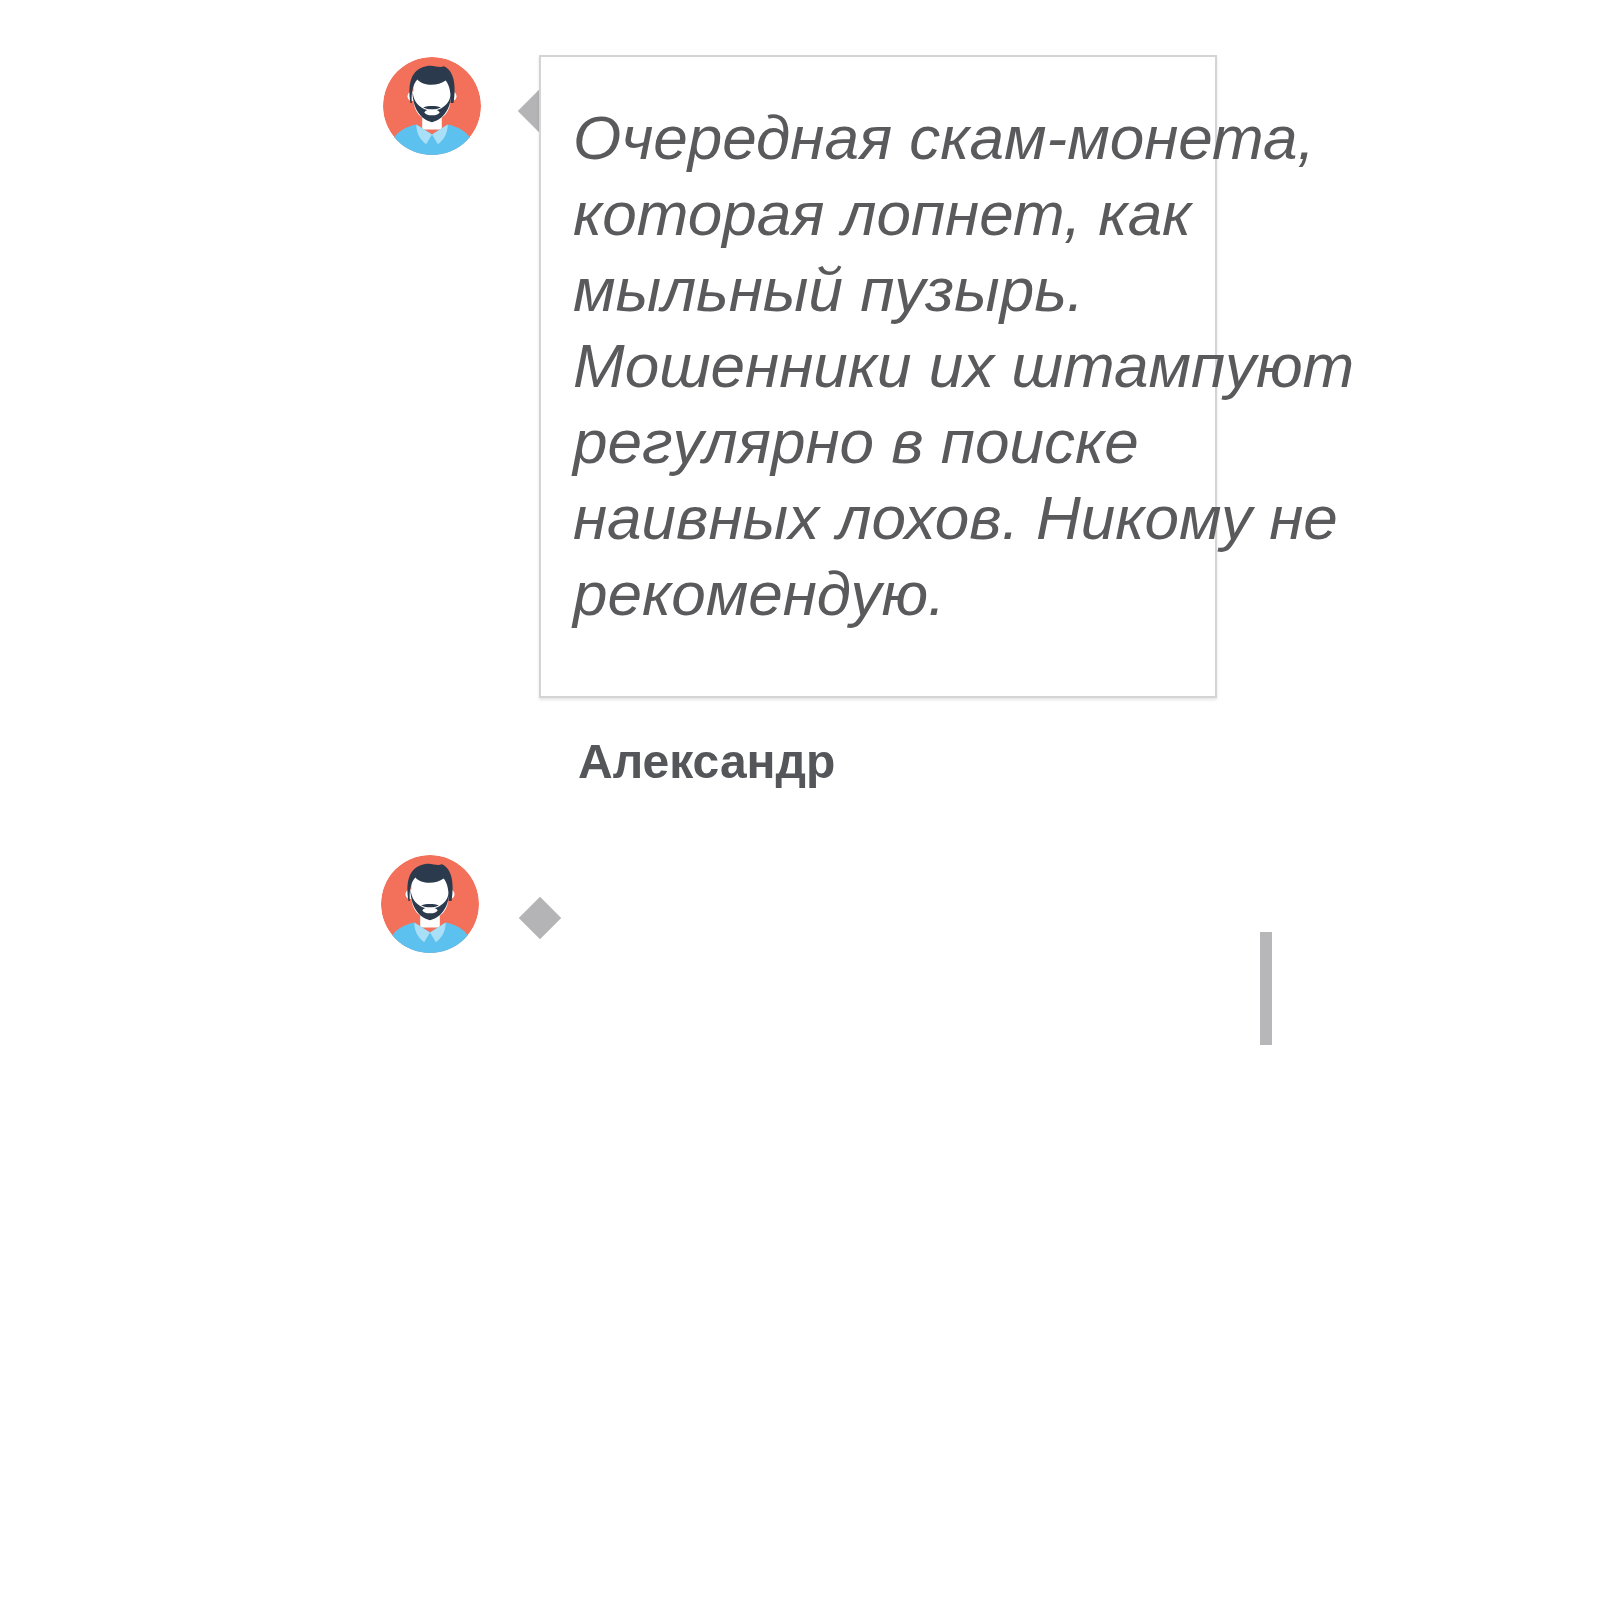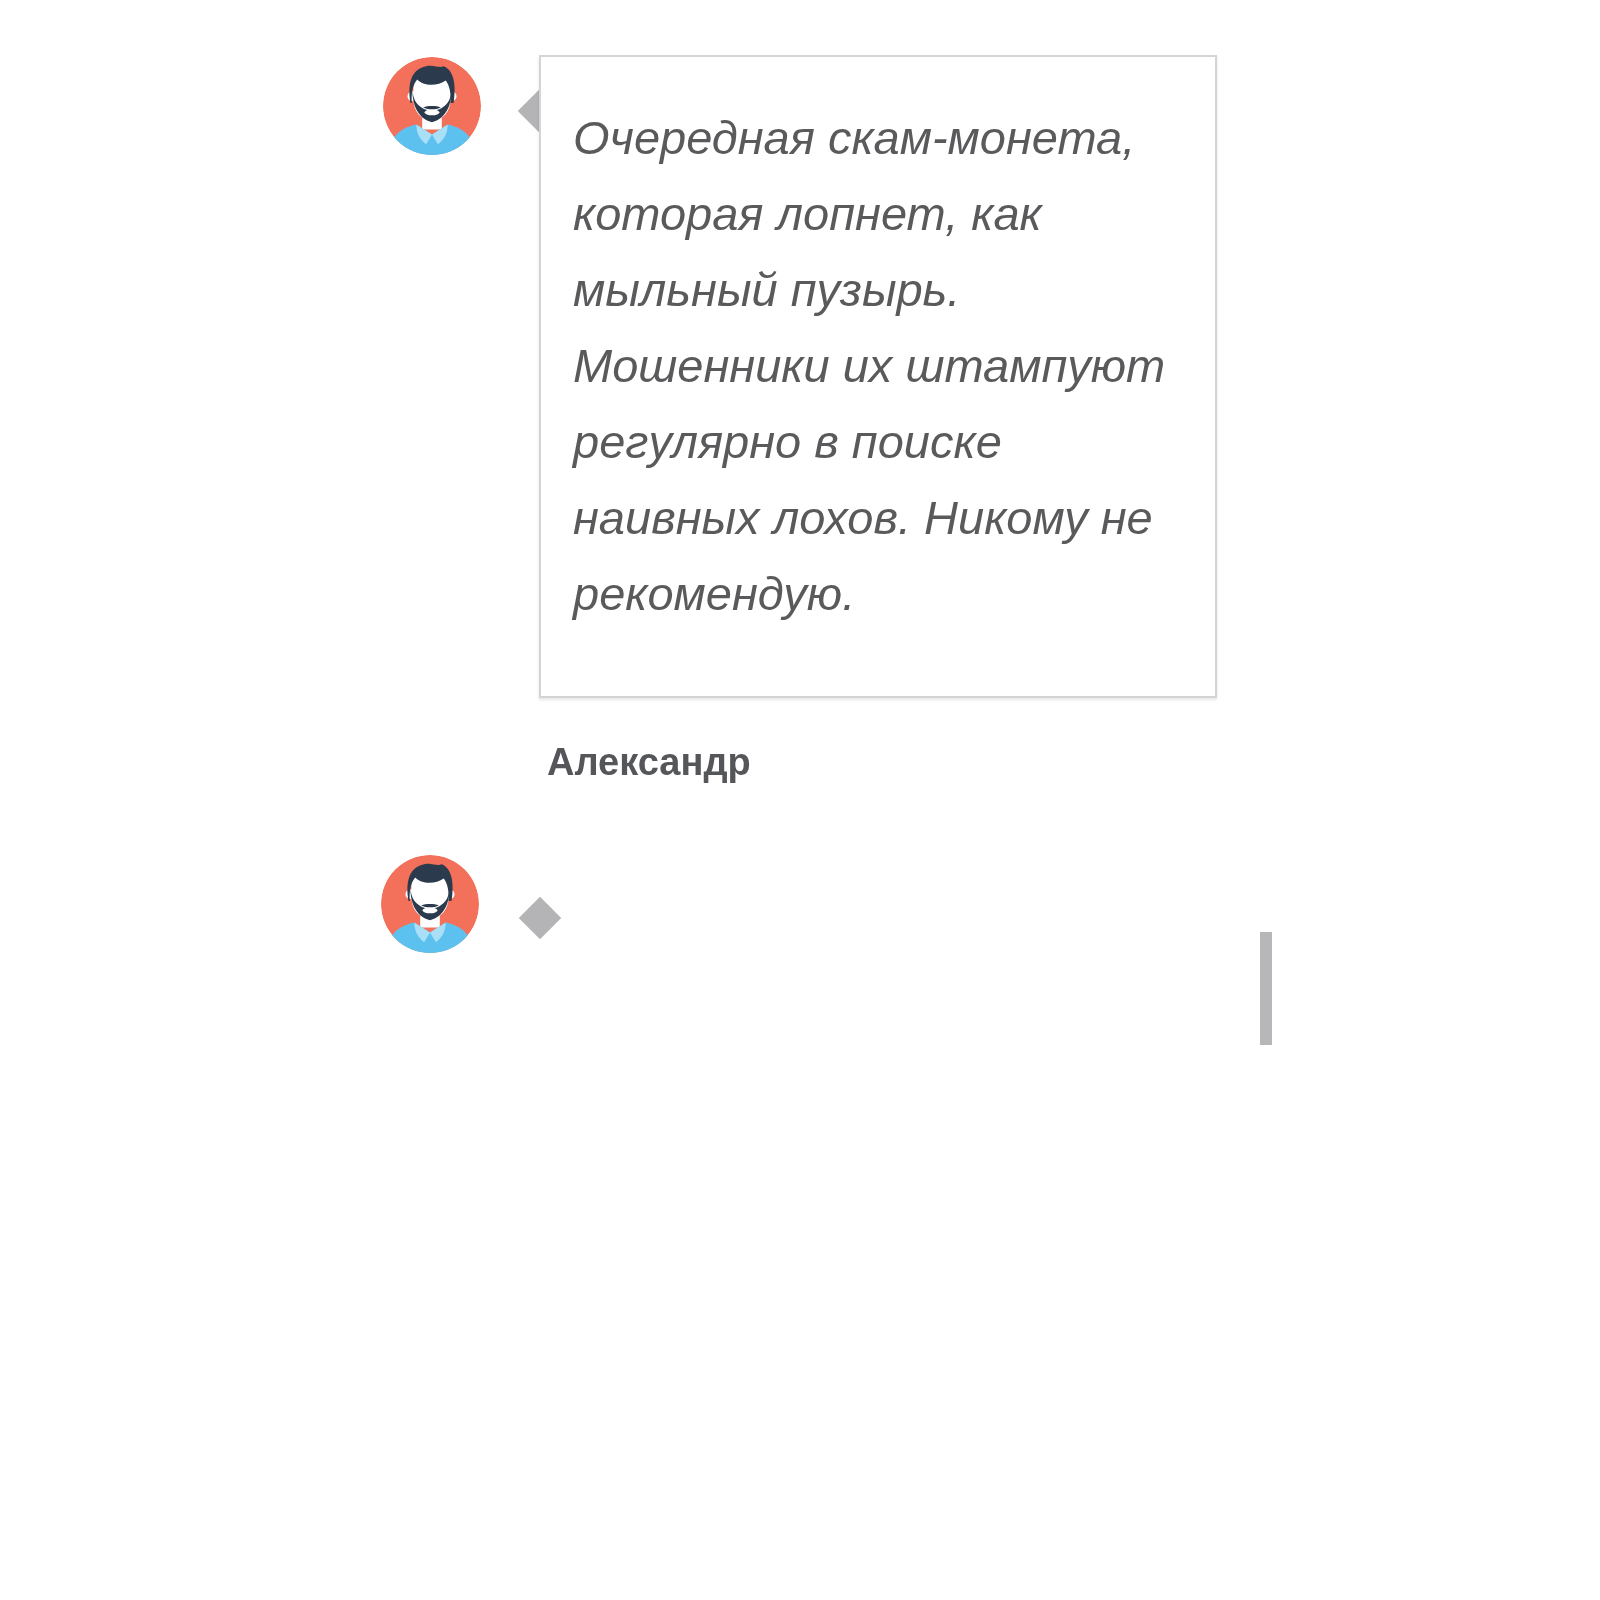--- a/index.html
+++ b/index.html
@@ -33,31 +33,31 @@
     position:absolute;
     width:30px;height:30px;
     background:#b4b4b6;
     transform:rotate(45deg);
     z-index:1;
   }
   .tail-1{left:524px;top:96px;}
   .tail-2{left:525px;top:903px;}
   .message-text{
     font-style:italic;
-    font-size:47px;
+    font-size:62px;
     line-height:76px;
     color:#5a5a5c;
     white-space:pre;
     padding:43px 18px 0 32px;
   }
   .author-name{
     position:absolute;
-    left:547px;top:742px;
+    left:578px;top:742px;
     font-weight:bold;
-    font-size:38px;
+    font-size:48px;
     line-height:40px;
     color:#55565a;
   }
   .scrollbar-thumb{
     position:absolute;
     left:1260px;top:932px;
     width:12px;height:113px;
     background:#b7b7b9;
   }
 </style>

